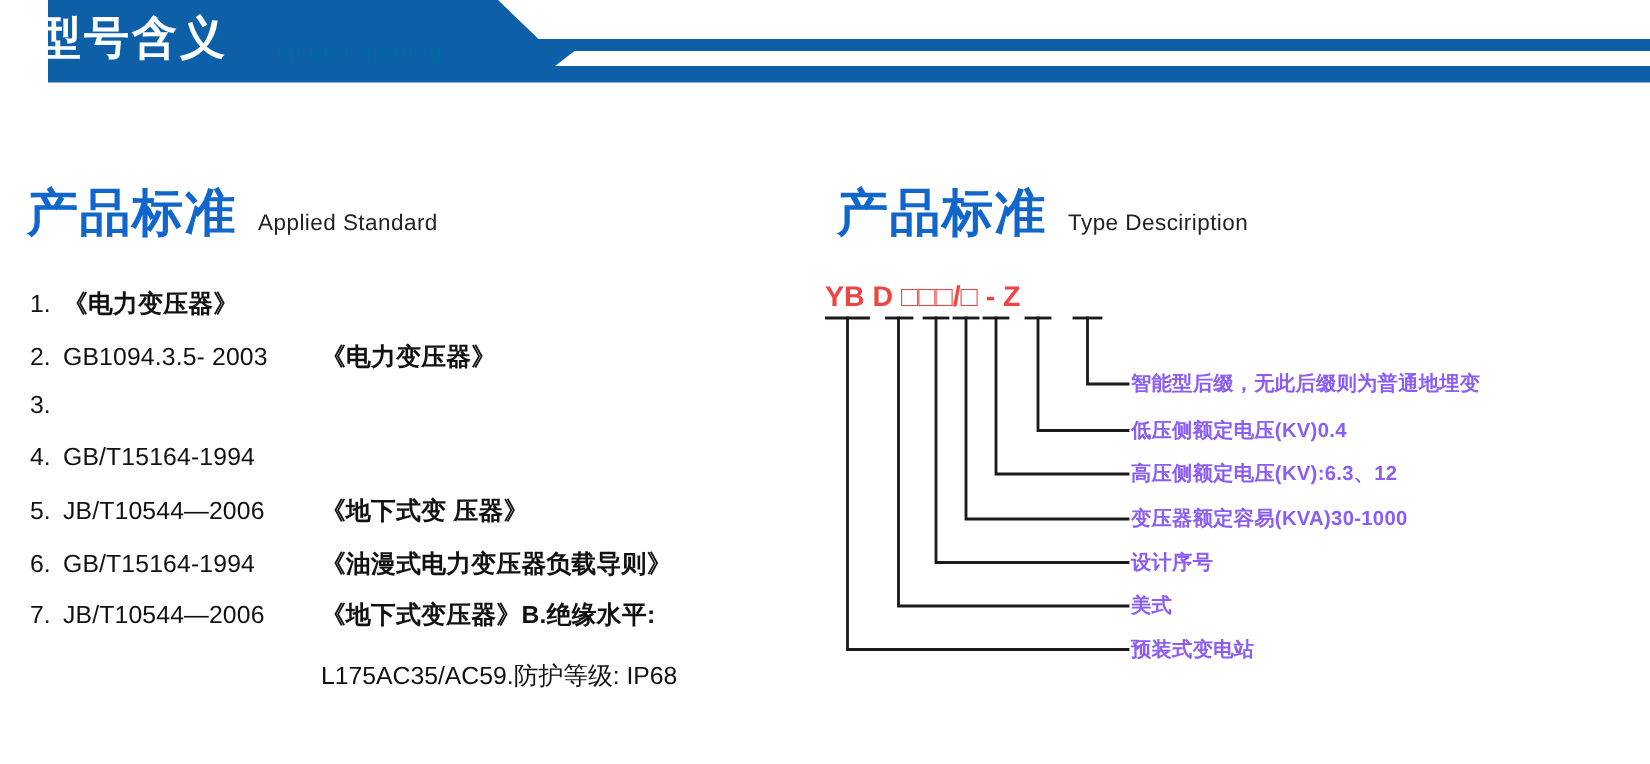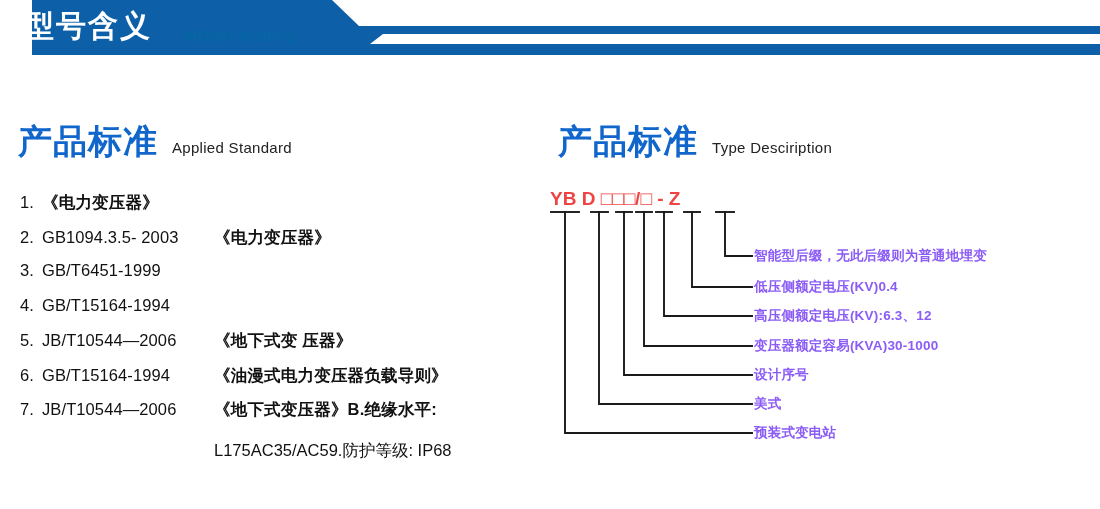--- a/index.html
+++ b/index.html
@@ -94,21 +94,20 @@
     <span class="num">1.</span>
     <span class="name">《电力变压器》</span>
   </div>
   <div class="std-row">
     <span class="num">2.</span>
     <span class="code">GB1094.3.5- 2003</span>
     <span class="name">《电力变压器》</span>
   </div>
   <div class="std-row">
     <span class="num">3.</span>
-    <span class="code">GB/T6451-1999</span>
   </div>
   <div class="std-row">
     <span class="num">4.</span>
     <span class="code">GB/T15164-1994</span>
   </div>
   <div class="std-row">
     <span class="num">5.</span>
     <span class="code">JB/T10544—2006</span>
     <span class="name">《地下式变 压器》</span>
   </div>

